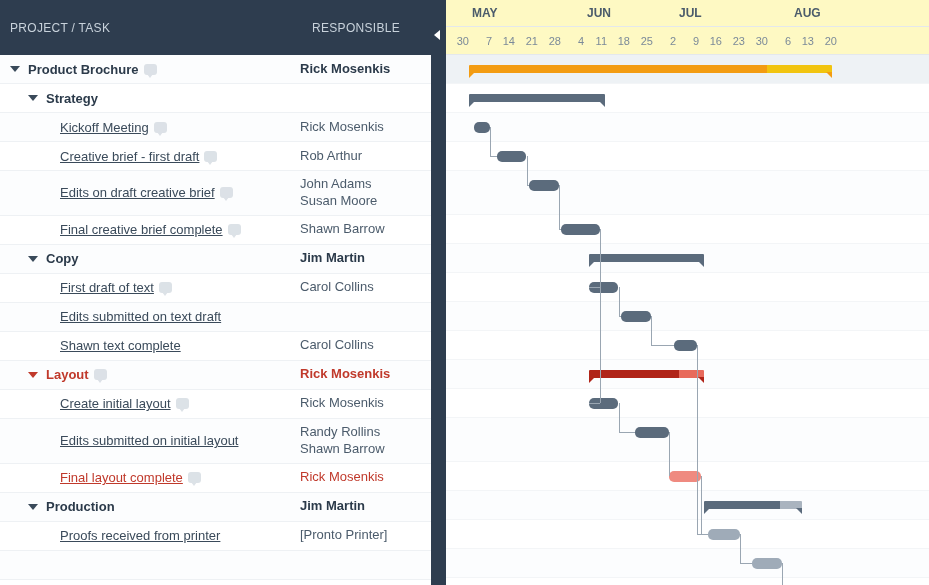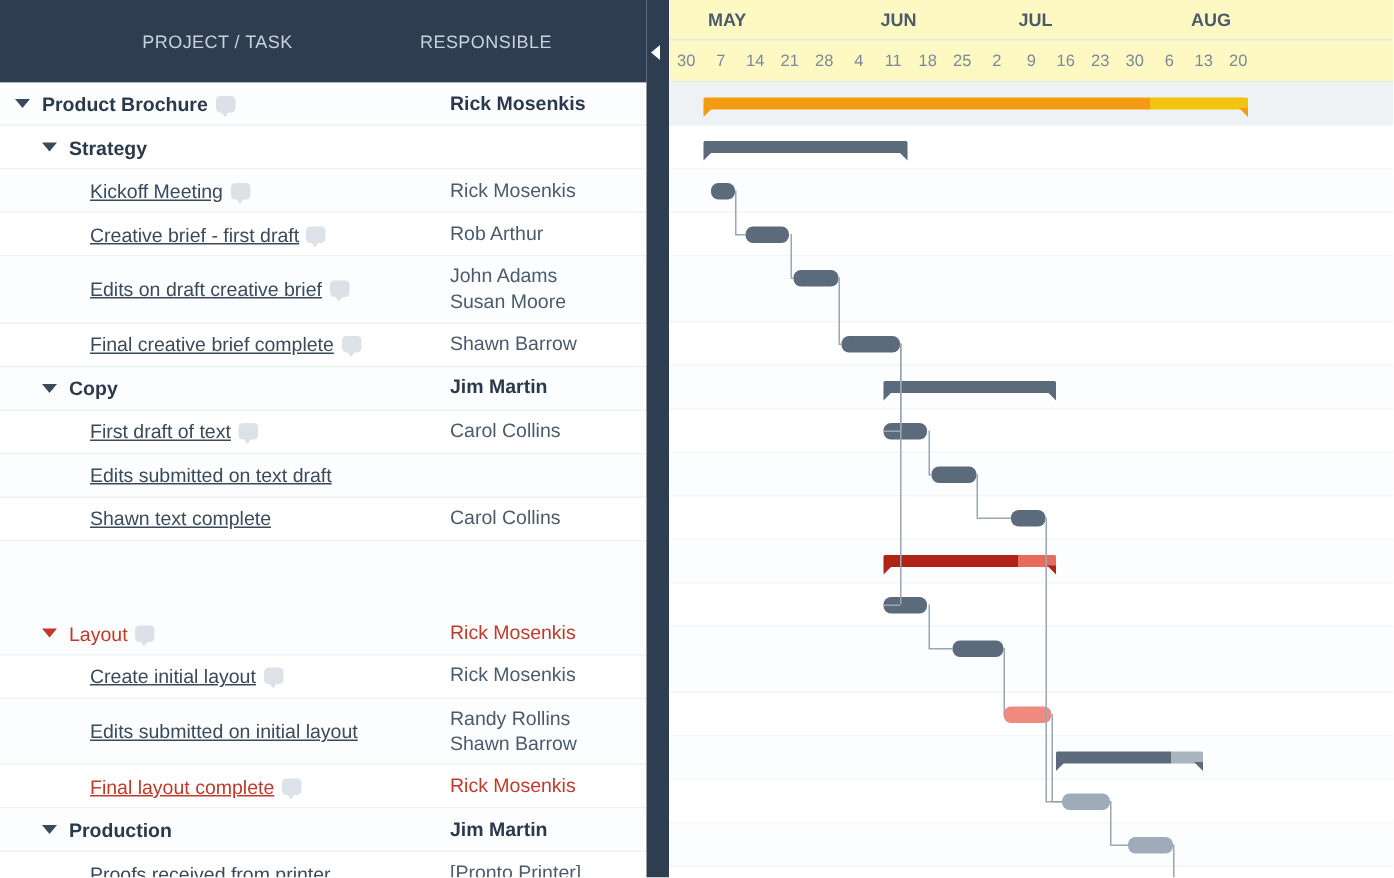--- a/index.html
+++ b/index.html
@@ -48,21 +48,21 @@
   
   .left-header {
     background: #2e3d4f;
     color: #c8d2db;
     height: 55px;
     display: flex;
     align-items: center;
     font-size: 12px;
     letter-spacing: 0.3px;
   }
-  .left-header .col-task { width: 280px; padding-left: 10px; text-align: center; }
+  .left-header .col-task { width: 312px; padding-left: 10px; }
   .left-header .col-resp { flex: 1; }
   .right-header {
     background: #fef9c3;
     height: 55px;
     position: relative;
     border-bottom: 1px solid #e4e8ec;
   }
   .month-row, .day-row {
     display: flex;
     height: 27px;
@@ -71,21 +71,21 @@
   .month-row { border-bottom: 1px solid #e4e8ec; }
   .month-cell {
     color: #4b5b6b;
     font-weight: 600;
     font-size: 12px;
     text-align: left;
     padding-left: 3px;
   }
   .day-cell {
     width: 23px;
-    text-align: center;
+    text-align: right;
     color: #7b8a99;
     font-size: 11px;
   }
   
   .rows {
     flex: 1;
     overflow: hidden;
   }
   .row {
     display: flex;
@@ -99,21 +99,21 @@
     width: 300px;
     padding-left: 10px;
     display: flex;
     align-items: center;
     gap: 5px;
   }
   .row .resp { flex: 1; color: #4b5b6b; line-height: 1.3; }
   .row.bold .task, .row.bold .resp { font-weight: 700; color: #2b3a4a; }
   .row.group .task { font-weight: 700; }
   .row.red .task, .row.red .resp { color: #c0392b; }
-  .row.red.bold .task, .row.red.bold .resp { font-weight: 400; margin-top: 48px; }
+  .row.red.bold .task, .row.red.bold .resp { font-weight: 700; }
   .chevron {
     display: inline-block;
     width: 0; height: 0;
     border-left: 5px solid transparent;
     border-right: 5px solid transparent;
     border-top: 6px solid #3a4a5a;
     margin-right: 3px;
     cursor: pointer;
   }
   .chevron.red { border-top-color: #c0392b; }

